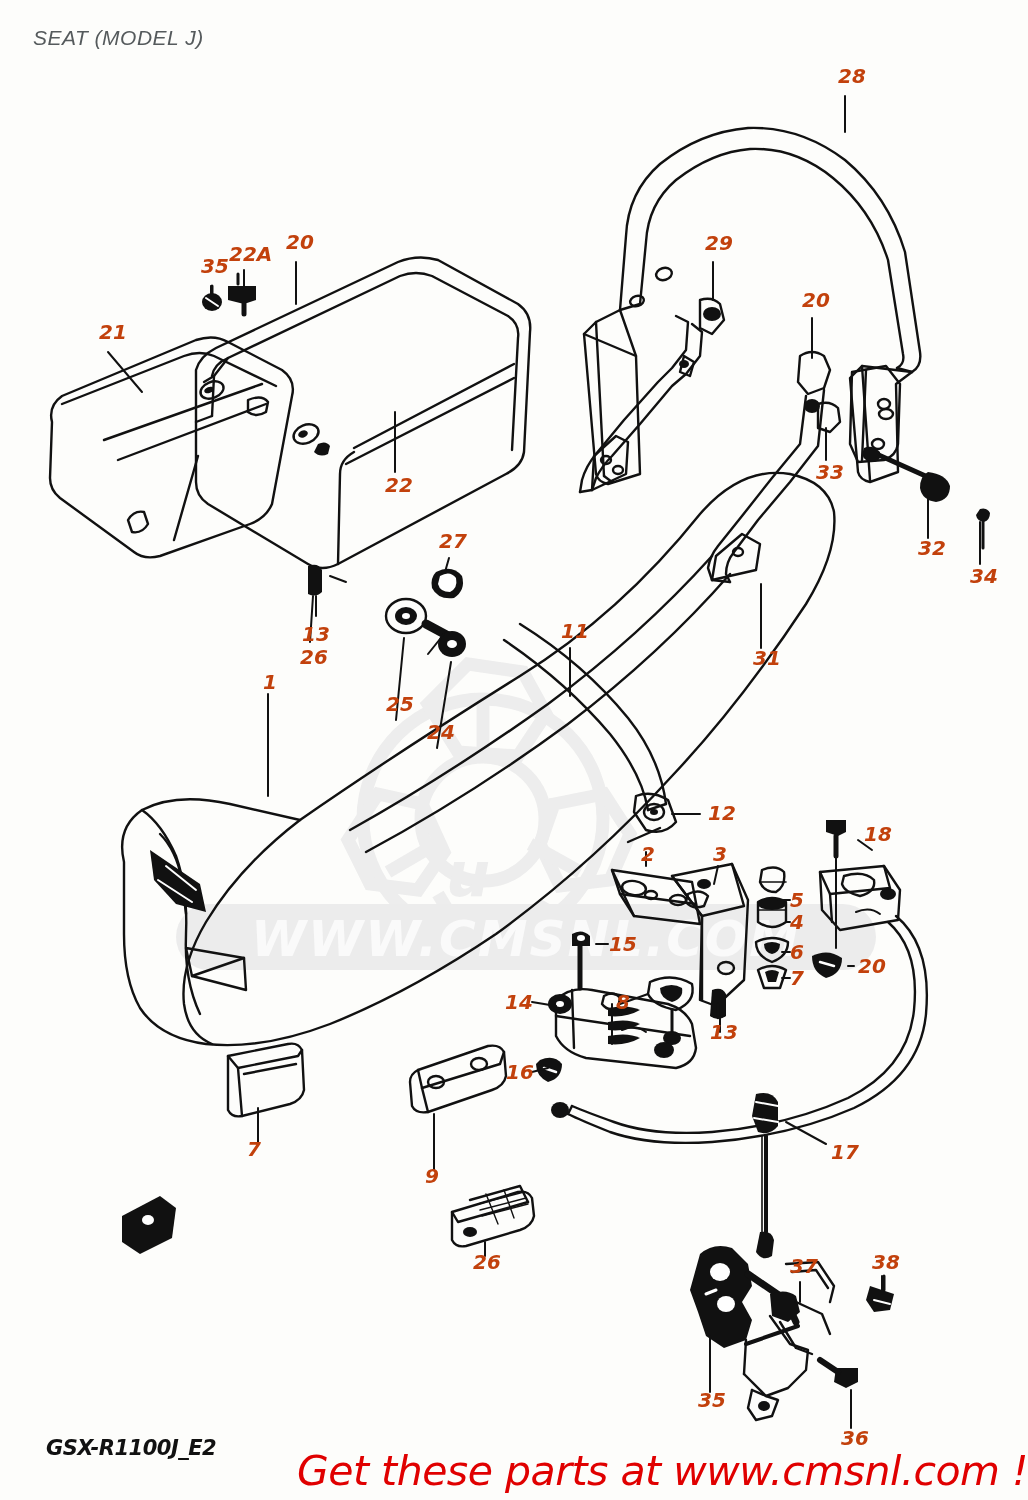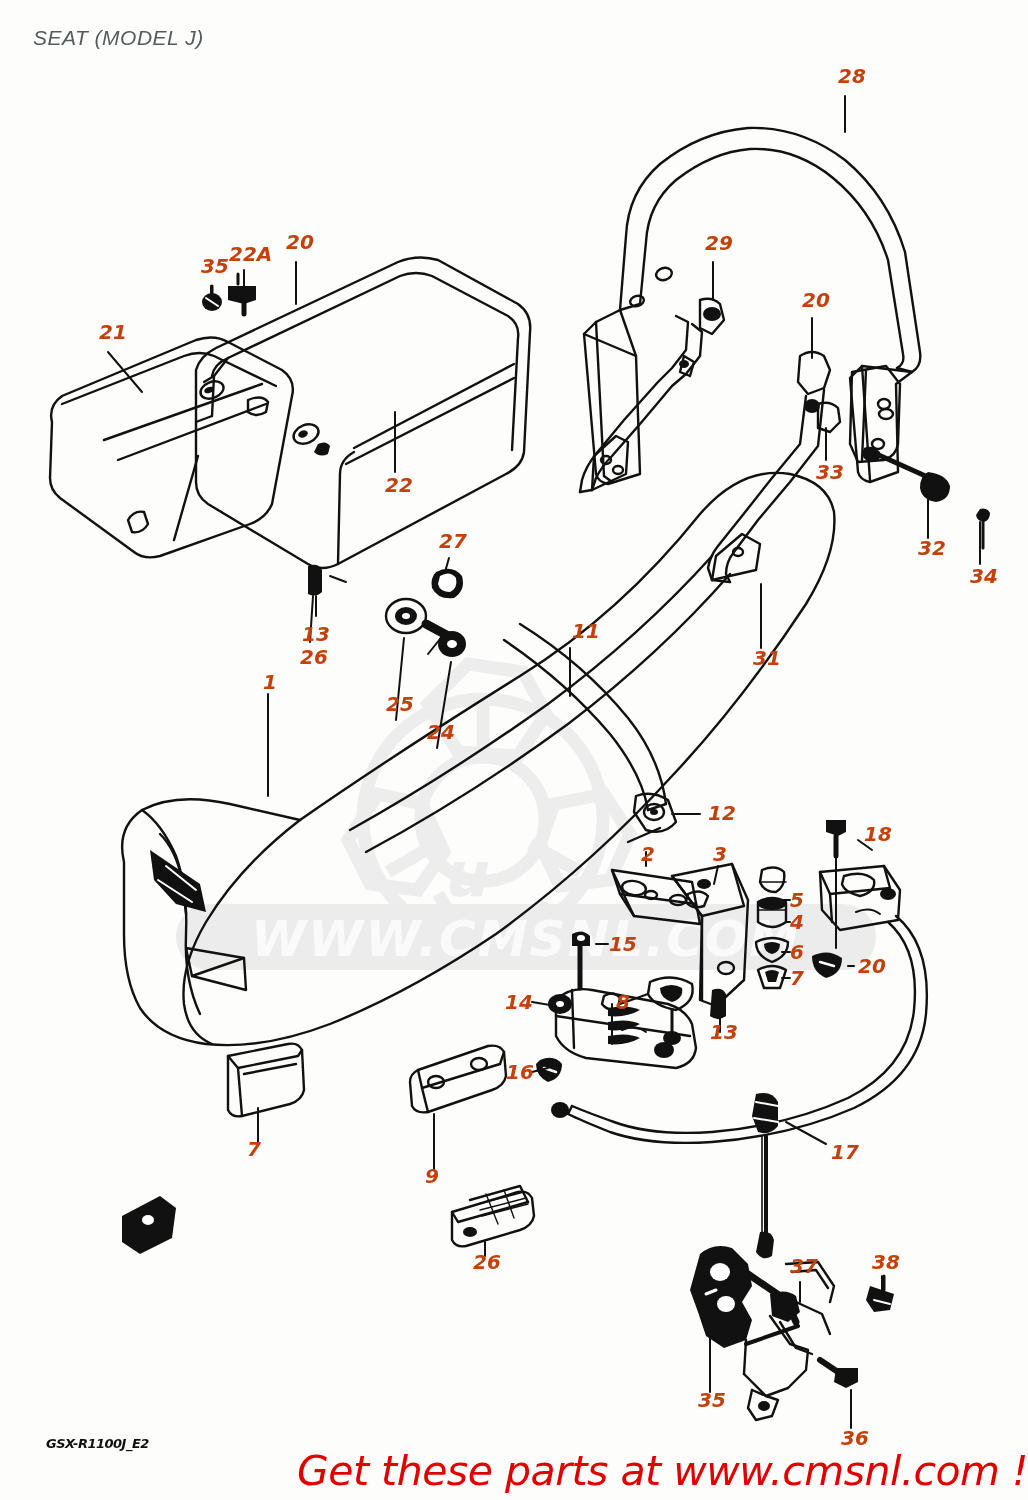--- a/index.html
+++ b/index.html
@@ -14,21 +14,21 @@
   .title{
     position:absolute;left:33px;top:22px;
     font-family:"Liberation Sans", sans-serif;
     font-size:21px;letter-spacing:.5px;color:#555a5c;white-space:nowrap;
   }
 
   
   .diagcode{
     position:absolute;left:46px;top:1432px;
     font-family:"DejaVu Sans", sans-serif;
-    font-size:13px;font-weight:bold;color:#111;letter-spacing:-.5px;
+    font-size:21px;font-weight:bold;color:#111;letter-spacing:-.5px;
     white-space:nowrap;
   }
 
   
   .banner{
     position:absolute;left:0;top:1443px;width:1028px;
     text-align:right;
     font-family:"DejaVu Sans", sans-serif;
     font-size:41px;color:#e00000;white-space:nowrap;letter-spacing:-.5px;
   }
@@ -474,21 +474,21 @@
   <div class="num" style="left:229px;top:240px;">22A</div>
   <div class="num" style="left:201px;top:252px;">35</div>
   <div class="num" style="left:99px;top:318px;">21</div>
   <div class="num" style="left:385px;top:471px;">22</div>
   <div class="num" style="left:439px;top:527px;">27</div>
   <div class="num" style="left:302px;top:620px;">13</div>
   <div class="num" style="left:300px;top:643px;">26</div>
   <div class="num" style="left:263px;top:668px;">1</div>
   <div class="num" style="left:386px;top:690px;">25</div>
   <div class="num" style="left:427px;top:718px;">24</div>
-  <div class="num" style="left:561px;top:617px;margin-left:11px;">11</div>
+  <div class="num" style="left:561px;top:617px;">11</div>
   <div class="num" style="left:753px;top:644px;">31</div>
   <div class="num" style="left:816px;top:458px;">33</div>
   <div class="num" style="left:918px;top:534px;">32</div>
   <div class="num" style="left:970px;top:562px;">34</div>
   <div class="num" style="left:708px;top:799px;">12</div>
   <div class="num" style="left:641px;top:840px;">2</div>
   <div class="num" style="left:713px;top:840px;">3</div>
   <div class="num" style="left:790px;top:886px;">5</div>
   <div class="num" style="left:790px;top:908px;">4</div>
   <div class="num" style="left:790px;top:938px;">6</div>

